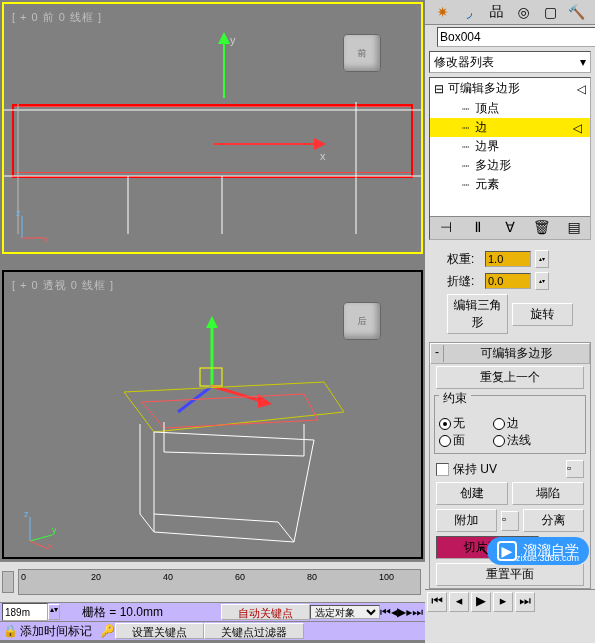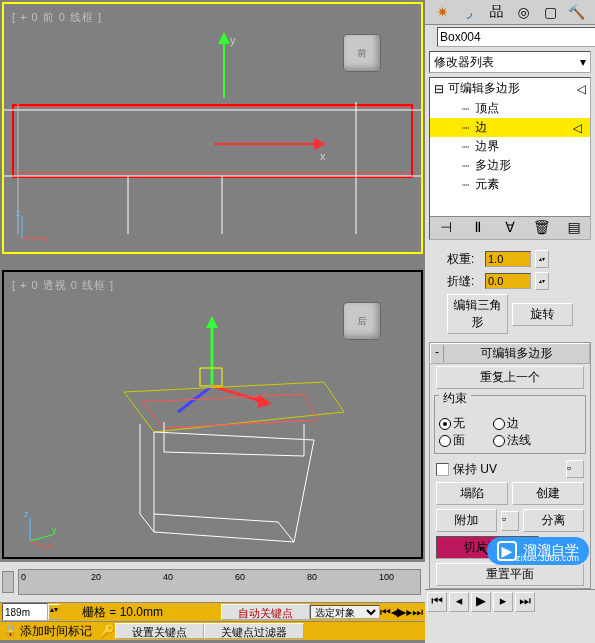--- a/index.html
+++ b/index.html
@@ -8,21 +8,21 @@
 .v-box{border:1px solid #000;background:#808080;position:relative;margin:2px}
 .v-front{height:248px;border:2px solid #ff0}
 .v-persp{height:285px;border:2px solid #000;margin-top:14px}
 .v-label{position:absolute;top:6px;left:8px;color:#bfbfbf;font-size:11px;letter-spacing:1px}
 .cube{position:absolute;top:30px;right:40px;width:36px;height:36px;background:#c8c8c8;border:1px solid #666;border-radius:4px;display:flex;align-items:center;justify-content:center;font-size:9px;color:#666;box-shadow:inset -3px -3px 6px rgba(0,0,0,.3)}
 .sel-rect{position:absolute;top:100px;left:8px;right:8px;height:70px;border:2px solid #f00}
 .redline{position:absolute;left:8px;right:8px;border-top:1px solid #f44}
 .time-area{height:40px;background:#e0e0e0;border-top:1px solid #888;display:flex;align-items:center;position:relative}
 .ruler{flex:1;height:24px;background:#c0c0c0;border:1px solid #888;margin:0 4px;position:relative}
 .ruler .tick{position:absolute;top:2px;font-size:9px}
-.status-area{background:#eab308;border-top:1px solid #888;display:flex;align-items:center;height:18px;padding:0 2px}
+.status-area{background:#c4b5fd;border-top:1px solid #888;display:flex;align-items:center;height:18px;padding:0 2px}
 .status-area input, .status-area select{height:14px;font-size:10px;border:1px inset #aaa}
 .btn{background:#e0e0e0;border:1px outset #fff;font-size:11px;padding:1px 16px;height:16px}
 .right{width:170px;background:#e0e0e0;display:flex;flex-direction:column}
 .toolbar{height:24px;background:#d0d0d0;border-bottom:1px solid #888;display:flex;align-items:center;justify-content:space-around;padding:0 4px}
 .toolbar .ico{width:18px;height:18px;display:flex;align-items:center;justify-content:center;font-size:14px}
 .name-row{display:flex;align-items:center;padding:2px 12px;gap:12px}
 .name-row input{flex:1;height:18px;border:1px inset #aaa;font-size:12px;padding:0 2px}
 .swatch{width:24px;height:18px;background:#000;border:1px inset #aaa}
 .combo{margin:2px 4px;height:20px;border:1px inset #aaa;background:#fff;display:flex;align-items:center;padding:0 4px;justify-content:space-between}
 .stack{margin:2px 4px;background:#fff;border:1px inset #aaa}
@@ -272,22 +272,22 @@
       </div>
 
       <div class="row">
         <span class="chk"></span>
         <span>保持 UV</span>
         <div style="flex:1"></div>
         <div style="width:16px;height:16px;border:1px outset #fff">▫</div>
       </div>
 
       <div class="row">
+        <div class="wbtn">创建</div>
         <div class="wbtn">塌陷</div>
-        <div class="wbtn">创建</div>
       </div>
       <div class="row">
         <div class="wbtn">附加</div>
         <div style="width:16px;height:18px;border:1px outset #fff">▫</div>
         <div class="wbtn">分离</div>
       </div>
       <div class="row">
         <div class="wbtn y">切片平面</div>
         <span class="chk"></span>
         <span>分割</span>

